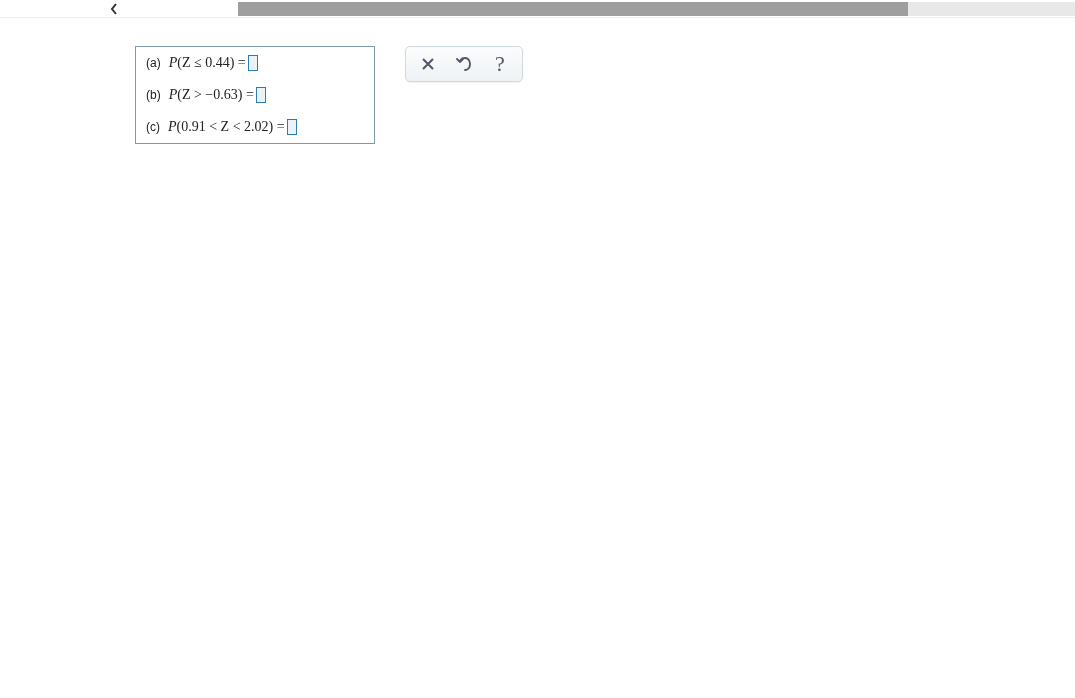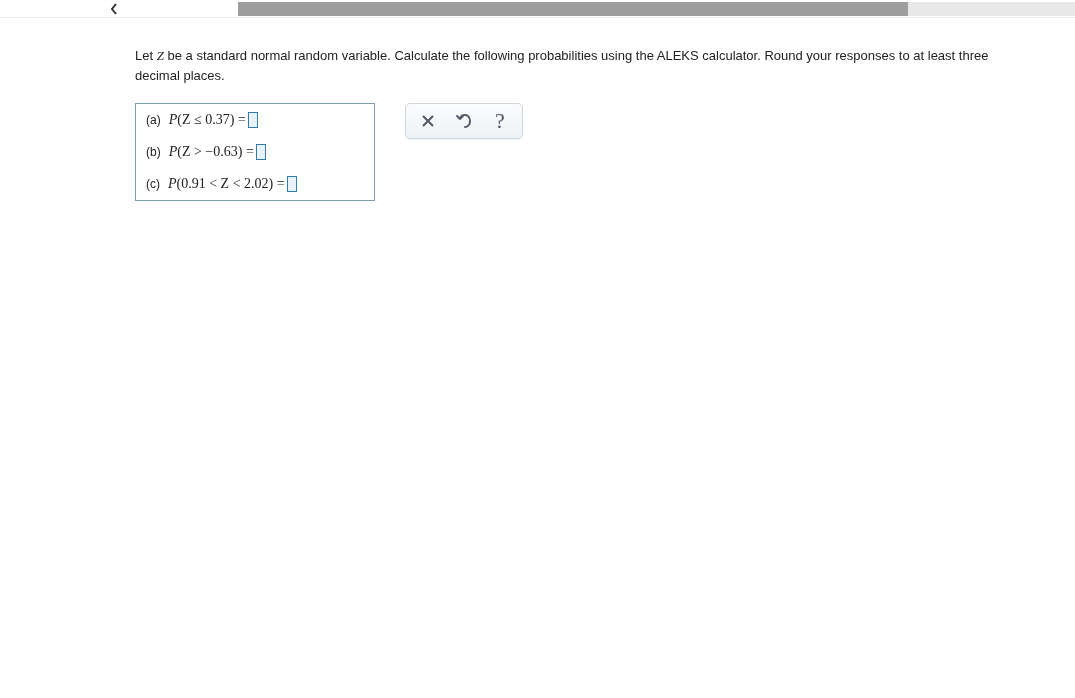--- a/index.html
+++ b/index.html
@@ -121,31 +121,28 @@
     <svg viewBox="0 0 8 12">
       <path d="M6 1 L2 6 L6 11" fill="none" stroke="#333" stroke-width="2"></path>
     </svg>
   </div>
   <div class="scroll-track">
     <div class="scroll-thumb"></div>
   </div>
 </div>
 
 <div class="content">
-  <p class="prompt">
-    Let <span class="italic">Z</span> be a standard normal random variable. Calculate the following probabilities using the ALEKS calculator. Round your responses to at least three decimal places.
-  </p>
 
   <div class="row-wrap">
     <div class="answer-box">
 
       <div class="answer-row">
         <span class="label">(a)</span>
         <span class="math">
-          <span class="italic">P</span><span>(Z ≤ 0.37)</span><span> = </span>
+          <span class="italic">P</span><span>(Z ≤ 0.44)</span><span> = </span>
         </span>
         <span class="input-slot"></span>
       </div>
 
       <div class="answer-row">
         <span class="label">(b)</span>
         <span class="math">
           <span class="italic">P</span><span>(Z &gt; −0.63)</span><span> = </span>
         </span>
         <span class="input-slot"></span>

